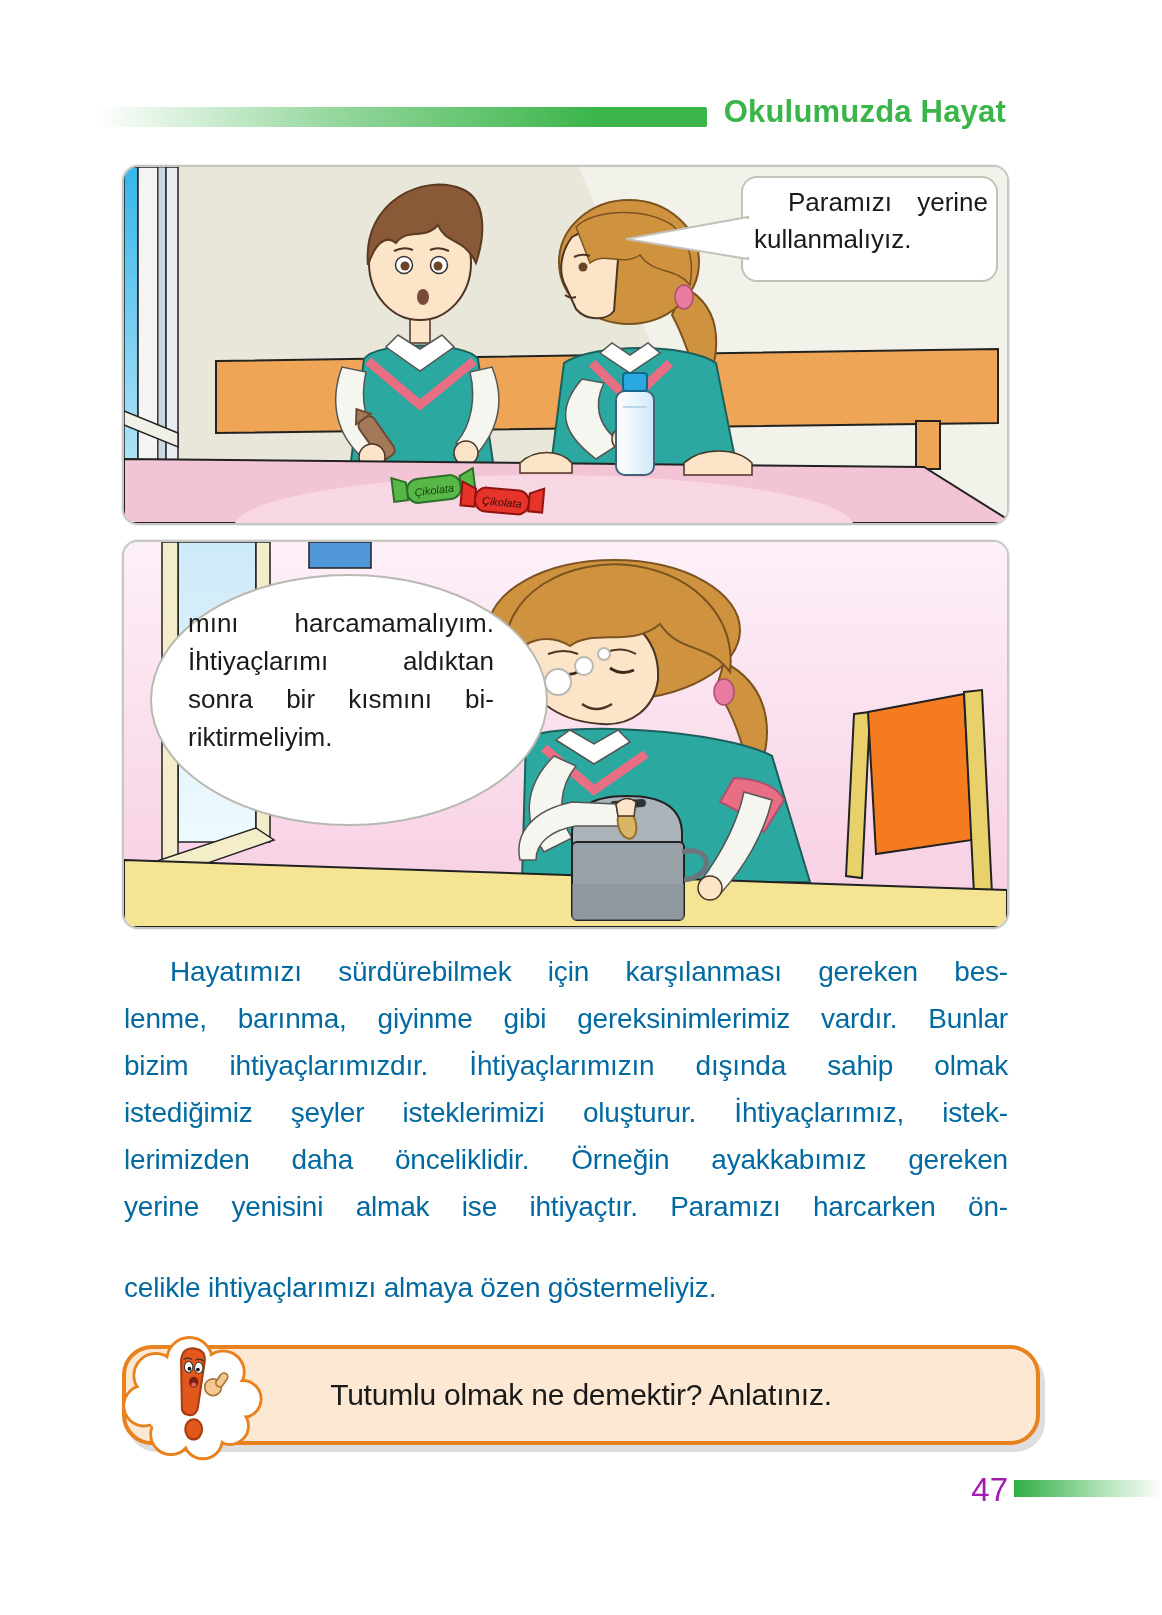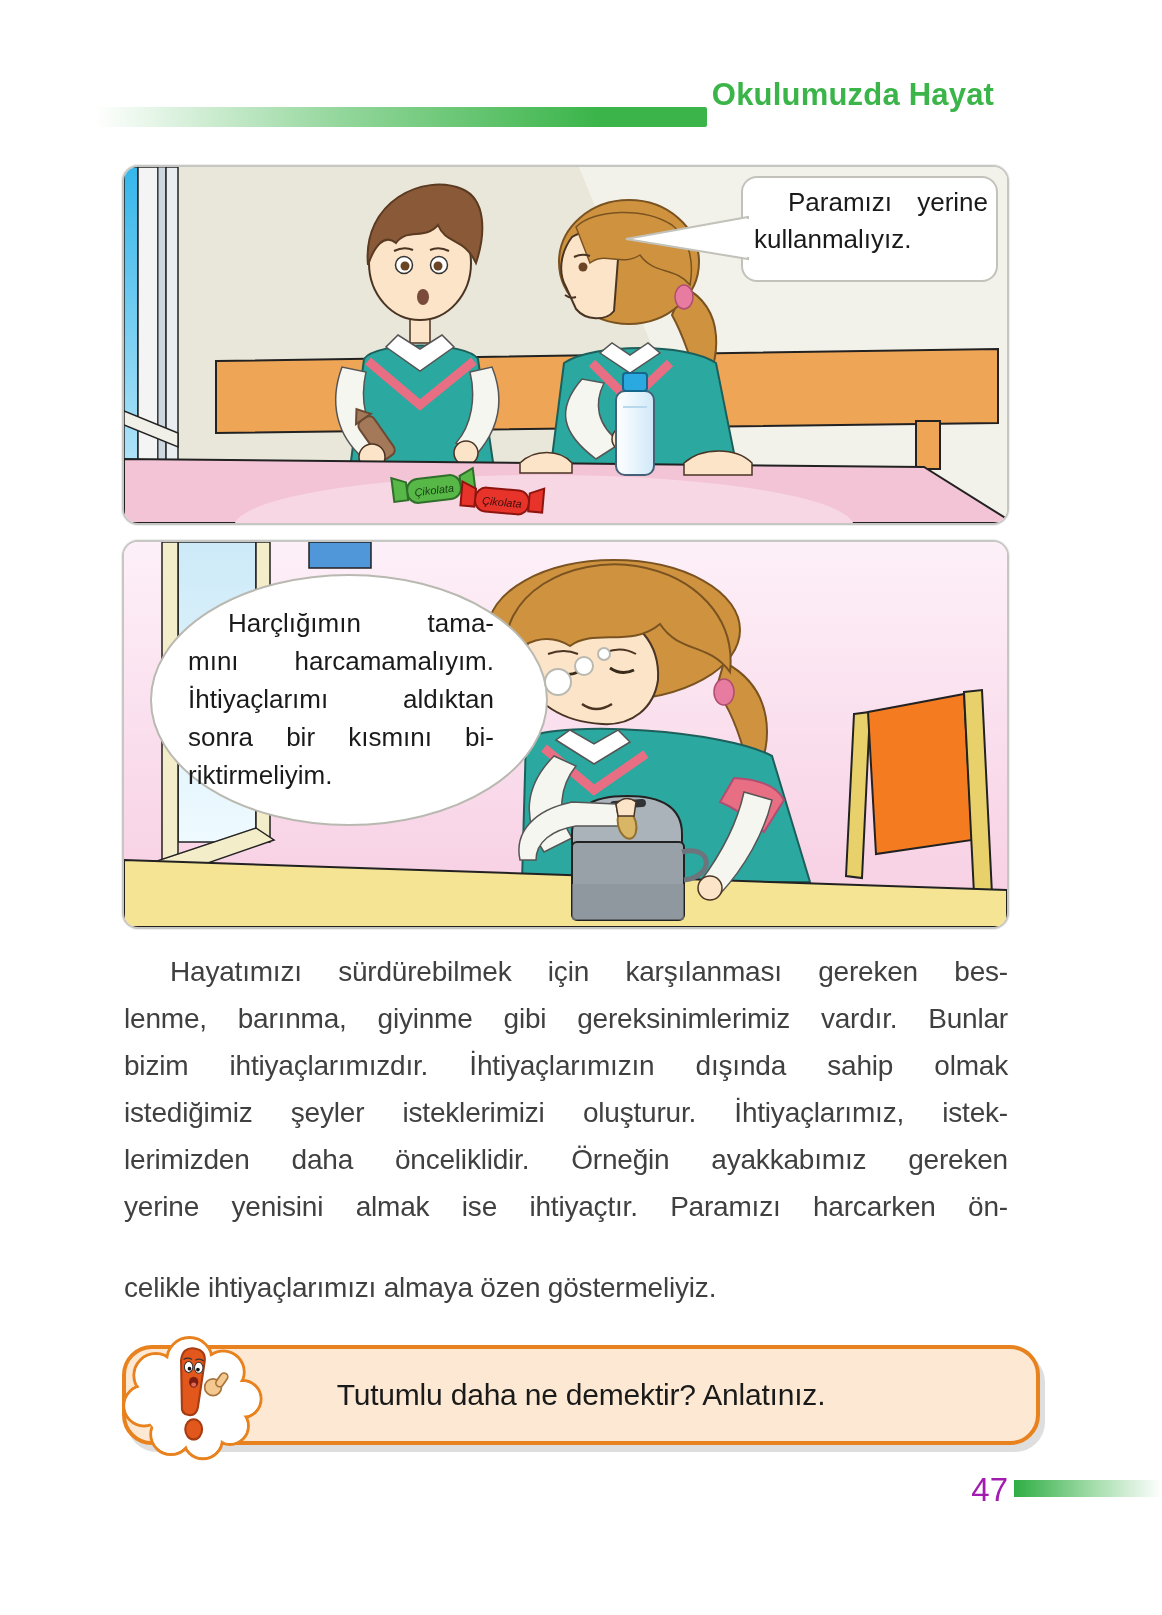--- a/index.html
+++ b/index.html
@@ -7,22 +7,22 @@
     position:relative;width:1162px;height:1615px;background:#ffffff;overflow:hidden;
     font-family:"Liberation Sans","DejaVu Sans",sans-serif;color:#141414;
   }
   
   .hdr-bar{
     position:absolute;left:95px;top:107px;width:612px;height:20px;
     background:linear-gradient(to right, rgba(59,181,74,0) 0%, rgba(59,181,74,.55) 40%, #3bb54a 82%);
     border-radius:2px;
   }
   .hdr-title{
-    position:absolute;left:700px;top:75px;width:306px;height:40px;
-    text-align:center;font-size:31px;font-weight:bold;color:#3bb54a;line-height:40px;
+    position:absolute;left:700px;top:92px;width:306px;height:40px;
+    text-align:right;font-size:31px;font-weight:bold;color:#3bb54a;line-height:40px;
     letter-spacing:.2px;
   }
   
   .panel{
     position:absolute;left:122px;width:883px;border:2px solid #c6c6c2;border-radius:16px;
     overflow:hidden;background:#fff;box-shadow:0 0 0 1px #eee;
   }
   #panel1{top:165px;height:356px;}
   #panel2{top:540px;height:385px;}
   .panel svg{display:block;}
@@ -32,21 +32,21 @@
   }
   .jline{text-align:justify;text-align-last:justify;}
   .jline.last{text-align-last:left;}
   #speech-text{left:630px;top:17px;width:234px;font-size:26px;line-height:37px;}
   #speech-text .indent{padding-left:34px;}
   #thought-text{left:64px;top:62px;width:306px;font-size:26px;line-height:38px;}
   #thought-text .indent{padding-left:40px;}
   
   #body-paragraph{
     position:absolute;left:124px;top:948px;width:884px;
-    font-size:28px;line-height:47px;color:#404040;letter-spacing:-0.2px;
+    font-size:28px;line-height:47px;color:#0369a1;letter-spacing:-0.2px;
   }
   #body-paragraph .pline{text-align:justify;text-align-last:justify;}
   #body-paragraph .pline.first{padding-left:46px;}
   #body-paragraph .pline.last{text-align-last:left;margin-top:34px;}
   
   #callout{
     position:absolute;left:122px;top:1345px;width:918px;height:100px;
     background:#fde9d3;border:4px solid #e8821e;border-radius:30px;
     box-shadow:5px 7px 0 rgba(160,160,160,.35);
     display:flex;align-items:center;justify-content:center;box-sizing:border-box;
@@ -246,21 +246,20 @@
       </g>
 
       <g>
         <ellipse cx="225" cy="158" rx="198" ry="125" fill="#ffffff" stroke="#b9b9b2" stroke-width="2"></ellipse>
         <circle cx="434" cy="140" r="13" fill="#ffffff" stroke="#b9b9b2" stroke-width="2"></circle>
         <circle cx="460" cy="124" r="9" fill="#ffffff" stroke="#b9b9b2" stroke-width="2"></circle>
         <circle cx="480" cy="112" r="6" fill="#ffffff" stroke="#b9b9b2" stroke-width="2"></circle>
       </g>
     </svg>
     <div class="bubble-text" id="thought-text">
-      <div class="jline indent">Harçlığımın tama-</div>
       <div class="jline">mını harcamamalıyım.</div>
       <div class="jline">İhtiyaçlarımı aldıktan</div>
       <div class="jline">sonra bir kısmını bi-</div>
       <div class="jline last">riktirmeliyim.</div>
     </div>
   </div>
 
   <div id="body-paragraph">
     <div class="pline first">Hayatımızı sürdürebilmek için karşılanması gereken bes-</div>
     <div class="pline">lenme, barınma, giyinme gibi gereksinimlerimiz vardır. Bunlar</div>
@@ -304,19 +303,19 @@
       <path d="M85,33 Q90,30 95,33" fill="none" stroke="#333" stroke-width="1.5"></path>
       <path d="M99,34 Q104,31 109,35" fill="none" stroke="#333" stroke-width="1.5"></path>
       <ellipse cx="97" cy="60" rx="5.5" ry="6.5" fill="#7e1d12"></ellipse>
       <ellipse cx="97" cy="63" rx="3" ry="2.5" fill="#e06a5a"></ellipse>
       <ellipse cx="97" cy="116" rx="10" ry="12" fill="#e2571b" stroke="#a63c12" stroke-width="2.5"></ellipse>
       <g>
         <circle cx="120" cy="66" r="10" fill="#f3c98f" stroke="#a8743c" stroke-width="2"></circle>
         <rect x="126" y="48" width="9" height="18" rx="4.5" transform="rotate(35 130 57)" fill="#f3c98f" stroke="#a8743c" stroke-width="2"></rect>
       </g>
     </svg>
-    <div id="callout-question">Tutumlu daha ne demektir? Anlatınız.</div>
+    <div id="callout-question">Tutumlu olmak ne demektir? Anlatınız.</div>
   </div>
 
   <div id="page-number">47</div>
   <div id="footer-bar"></div>
 
 </div>
 
 </body></html>

